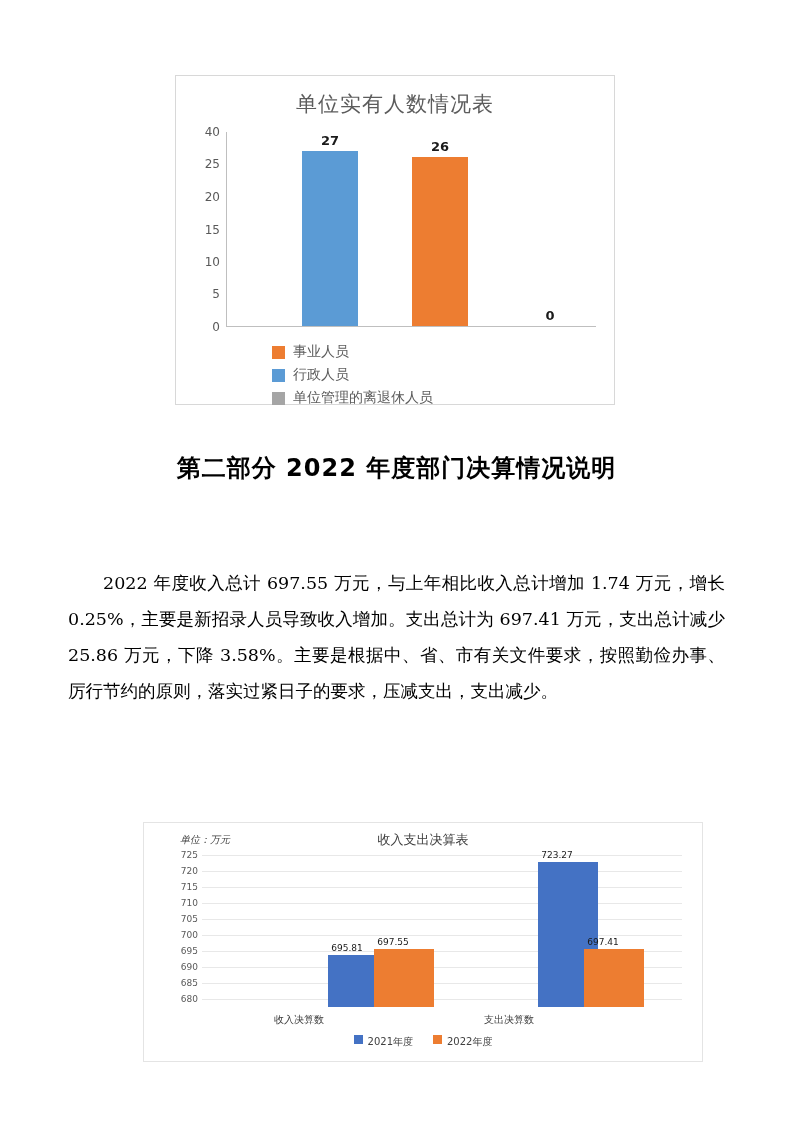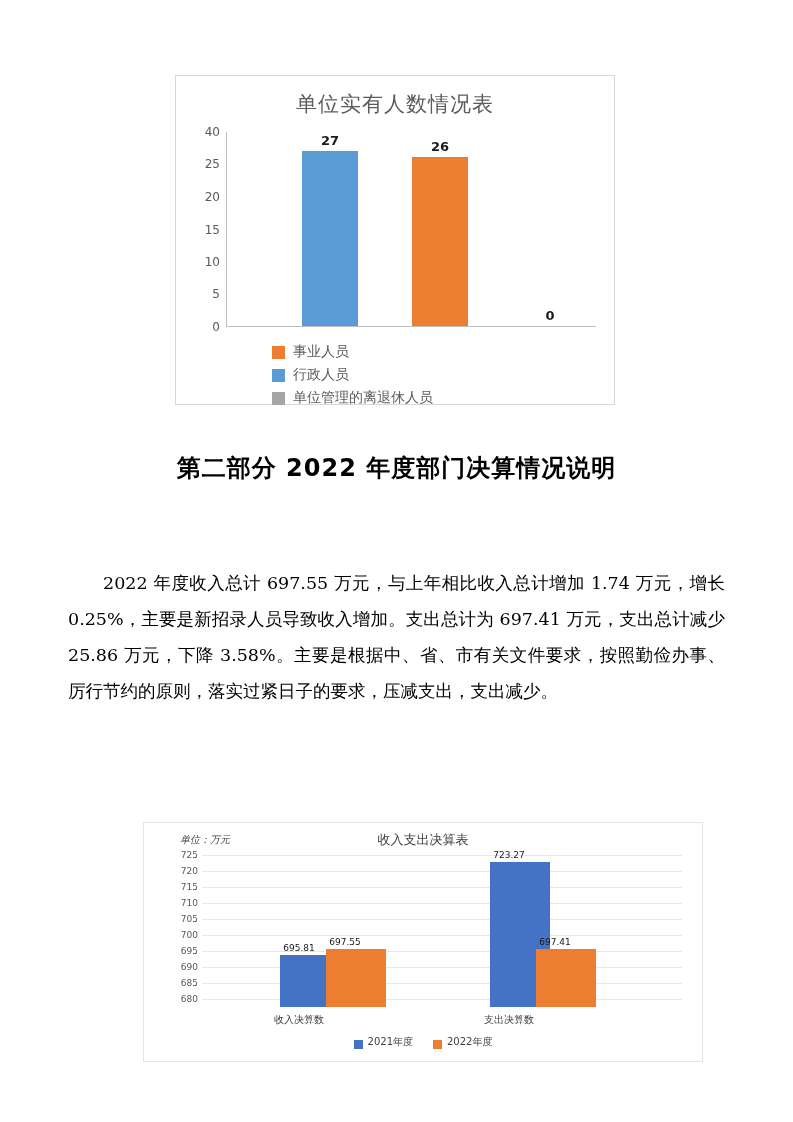--- a/index.html
+++ b/index.html
@@ -216,20 +216,21 @@
     position: absolute;
     left: 28px;
     right: 0;
     top: 0;
     bottom: 0;
   }
   .c2-bar {
     position: absolute;
     bottom: 0;
     width: 60px;
+    margin-left: 48px;
   }
   .c2-bar .rect { width: 100%; height: 100%; }
   .c2-bar .lbl {
     position: absolute;
     bottom: 100%;
     left: -8px;
     width: 54px;
     text-align: center;
     font-family: "DejaVu Sans", sans-serif;
     font-size: 9px;
@@ -251,21 +252,21 @@
     bottom: 12px;
     display: flex;
     justify-content: center;
     align-items: center;
     font-family: "DejaVu Sans", sans-serif;
     font-size: 10px;
     color: #404040;
   }
   .c2-legend .item {
     display: flex;
-    align-items: flex-end;
+    align-items: flex-start;
     margin: 0 10px;
   }
   .c2-legend .sw {
     width: 9px;
     height: 9px;
     margin-right: 5px;
   }
 </style>
 </head>
 <body>

